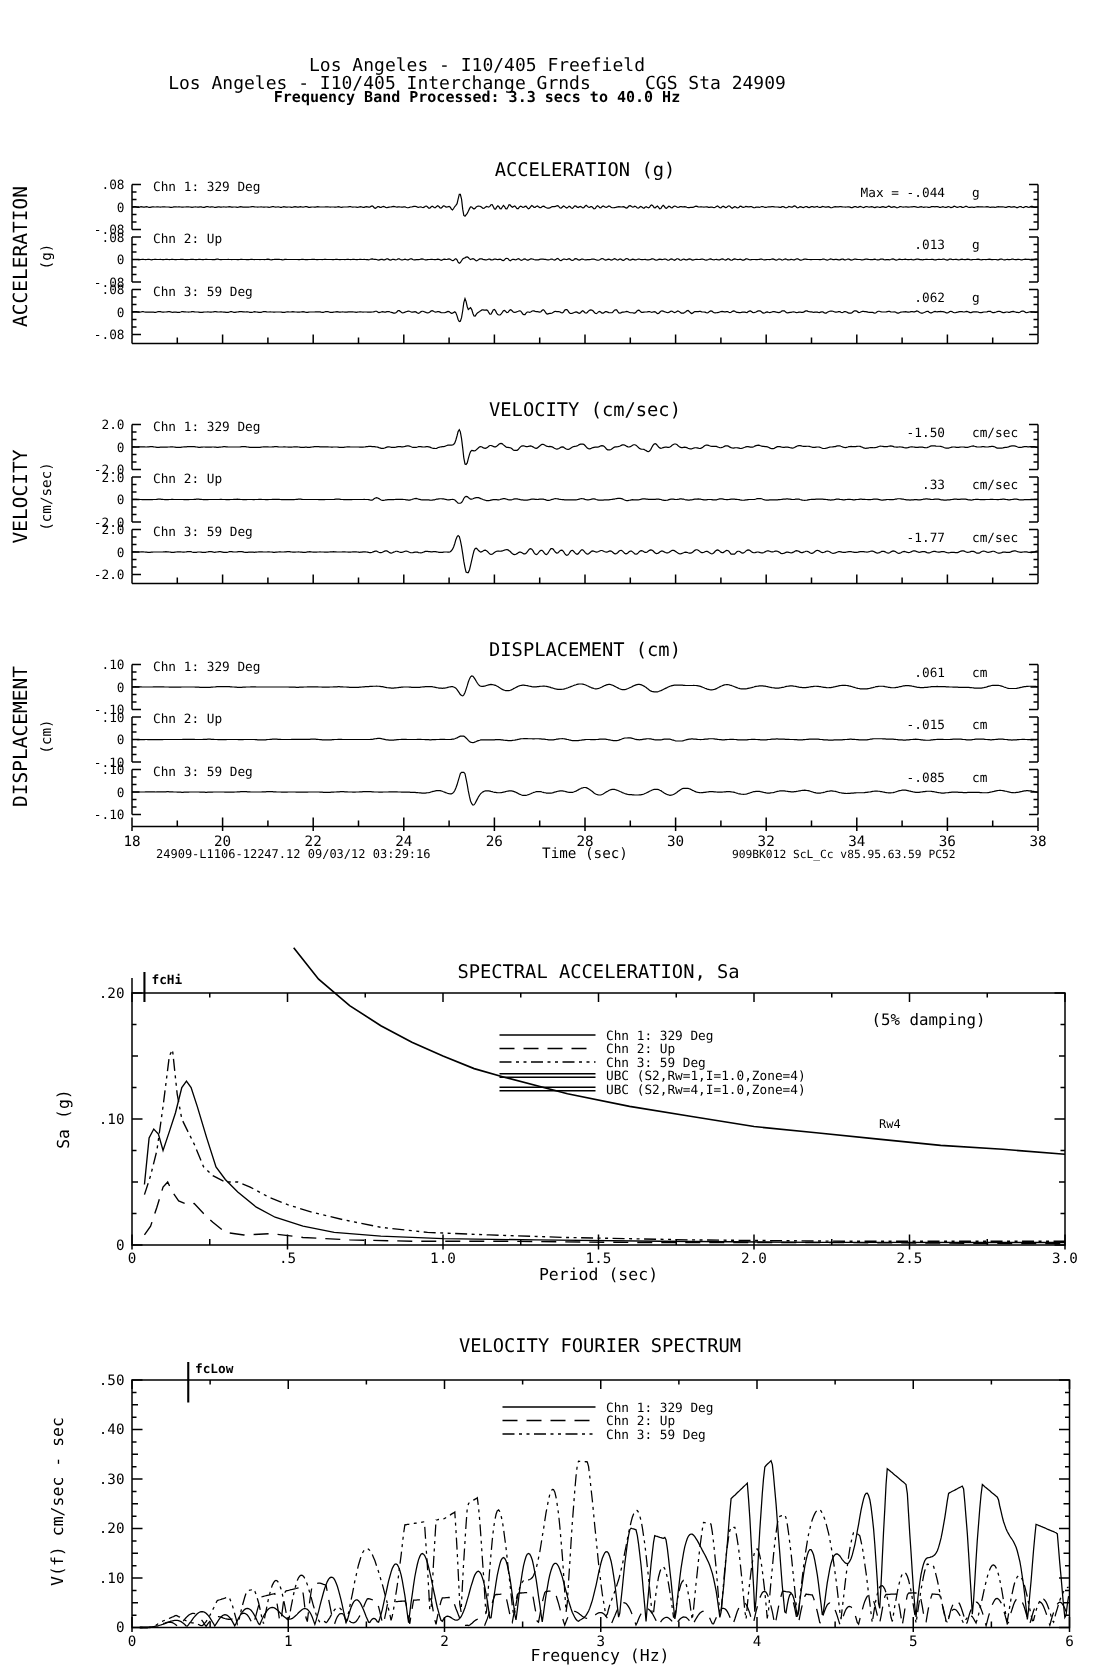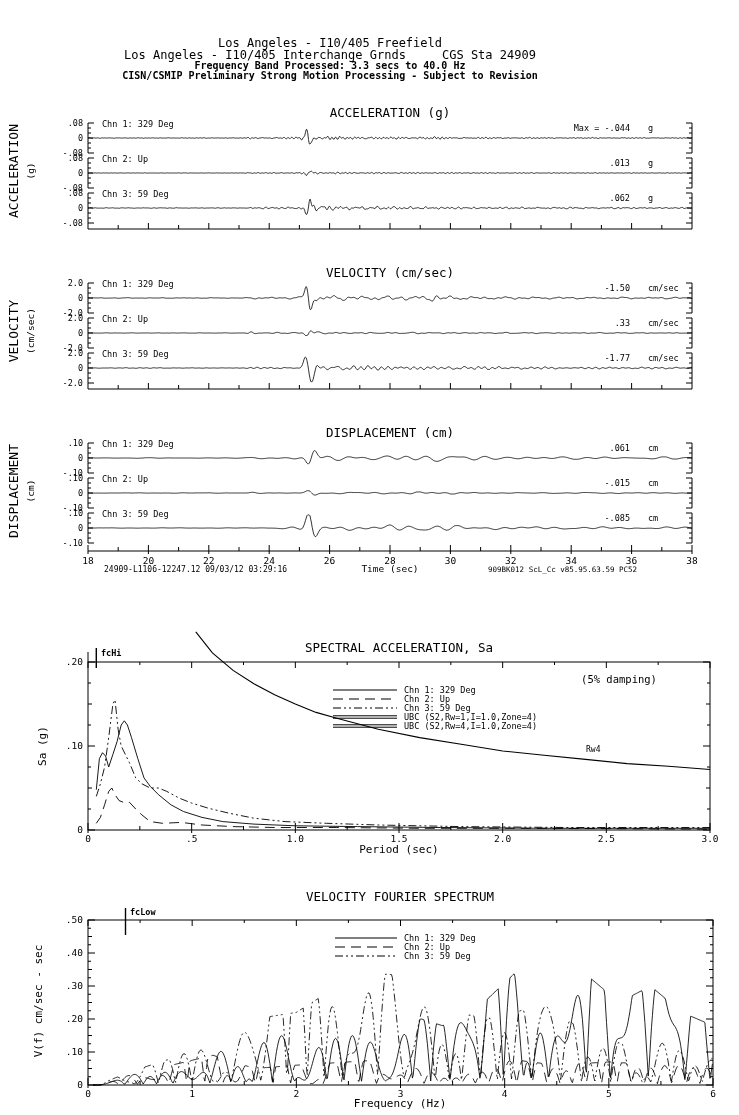--- a/index.html
+++ b/index.html
@@ -1,18 +1,18 @@
 <!DOCTYPE html>
 <html><head>
 <meta charset="utf-8">
 <style>
   html,body{margin:0;padding:0;background:#fff;}
   .page{position:relative;width:739px;height:1115px;background:#fff;overflow:hidden;
         font-family:"DejaVu Sans Mono",monospace;color:#000;}
-  .hdr{position:absolute;top:38px;left:12px;width:636px;text-align:center;}
+  .hdr{position:absolute;top:38px;left:0;width:636px;text-align:center;}
   .hdr div{white-space:pre;}
   .h-big{font-size:12px;line-height:11.5px;}
   .h-small{font-size:10px;line-height:10px;font-weight:bold;}
   svg{position:absolute;left:0;display:block;}
   svg text{font-family:"DejaVu Sans Mono",monospace;fill:#000;}
   .t-title{font-size:12.5px;}
   .t-side{font-size:13px;}
   .t-sideu{font-size:9.5px;}
   .t-axis{font-size:11px;}
   .t-fc{font-size:8.5px;font-weight:bold;}
@@ -21,21 +21,20 @@
 </style>
 </head>
 <body>
 
 <div class="page">
 
   <div class="hdr">
     <div class="h-big">Los Angeles - I10/405 Freefield</div>
     <div class="h-big">Los Angeles - I10/405 Interchange Grnds     CGS Sta 24909</div>
     <div class="h-small">Frequency Band Processed: 3.3 secs to 40.0 Hz</div>
-    <div class="h-small">CISN/CSMIP Preliminary Strong Motion Processing - Subject to Revision</div>
   </div>
 
   <svg id="svg-accel" style="top:103px" width="739" height="136">
     <text class="t-title" x="390" y="14" text-anchor="middle">ACCELERATION (g)</text>
     <text class="t-side" x="18" y="68" text-anchor="middle" transform="rotate(-90 18 68)">ACCELERATION</text>
     <text class="t-sideu" x="34" y="68" text-anchor="middle" transform="rotate(-90 34 68)">(g)</text>
     <g id="g-accel">
         <g>
           <line x1="88" y1="20" x2="88" y2="50" stroke="#000" stroke-width="1"></line>
           <line x1="88" y1="20" x2="94" y2="20" stroke="#000" stroke-width="1"></line>

